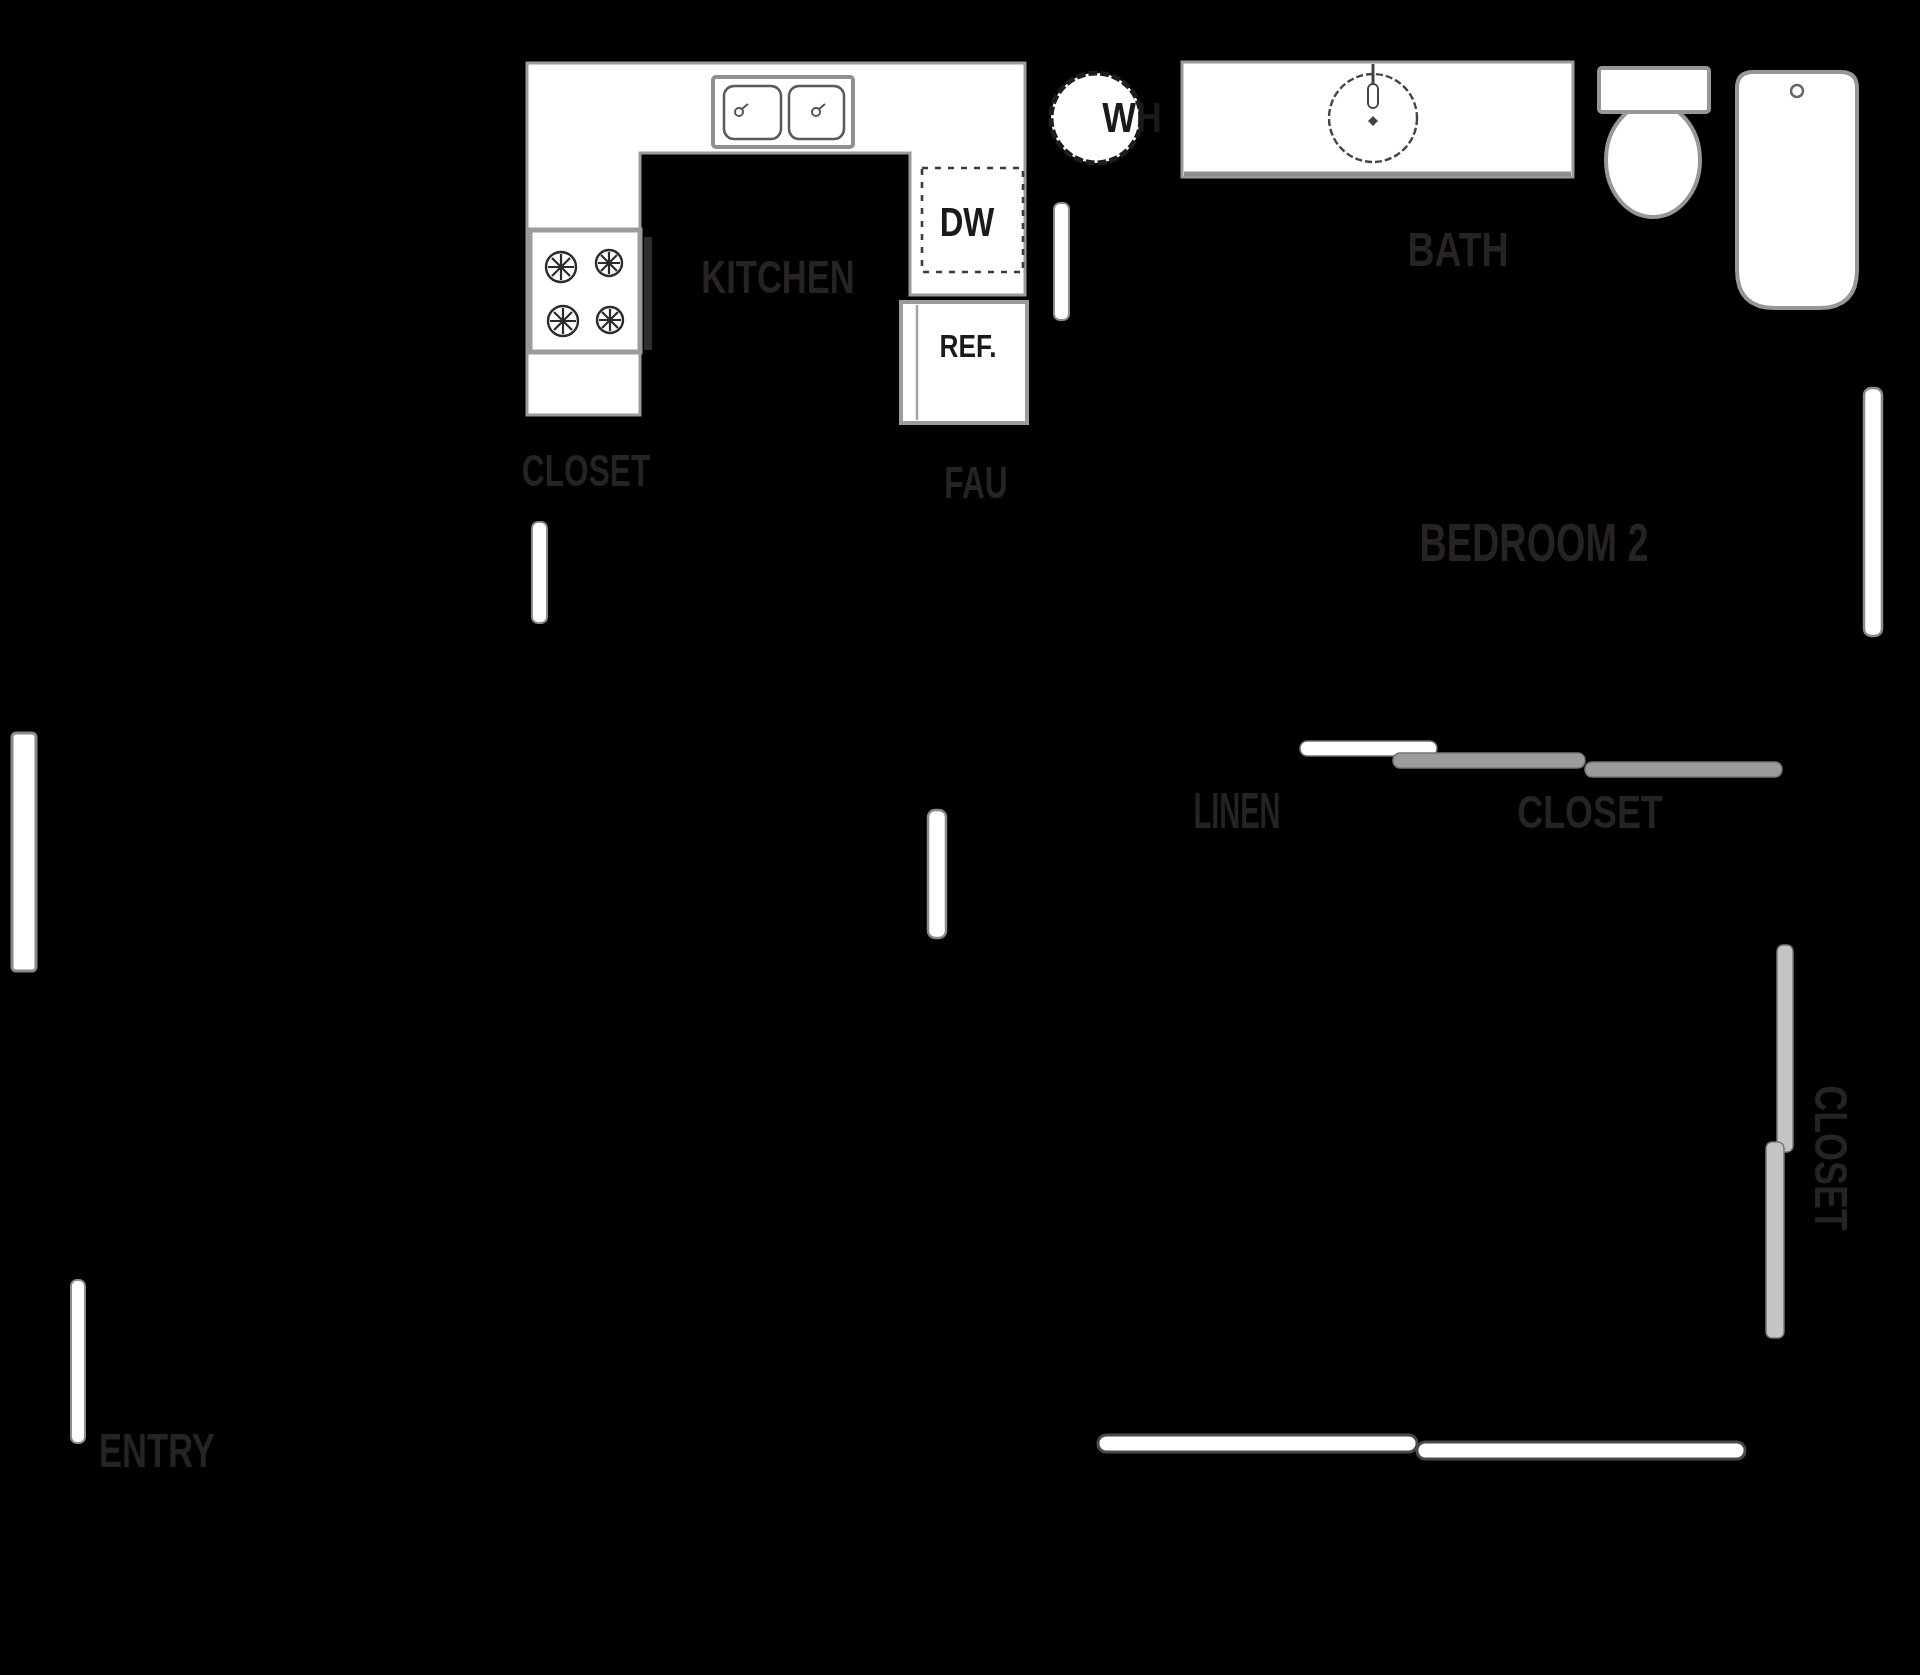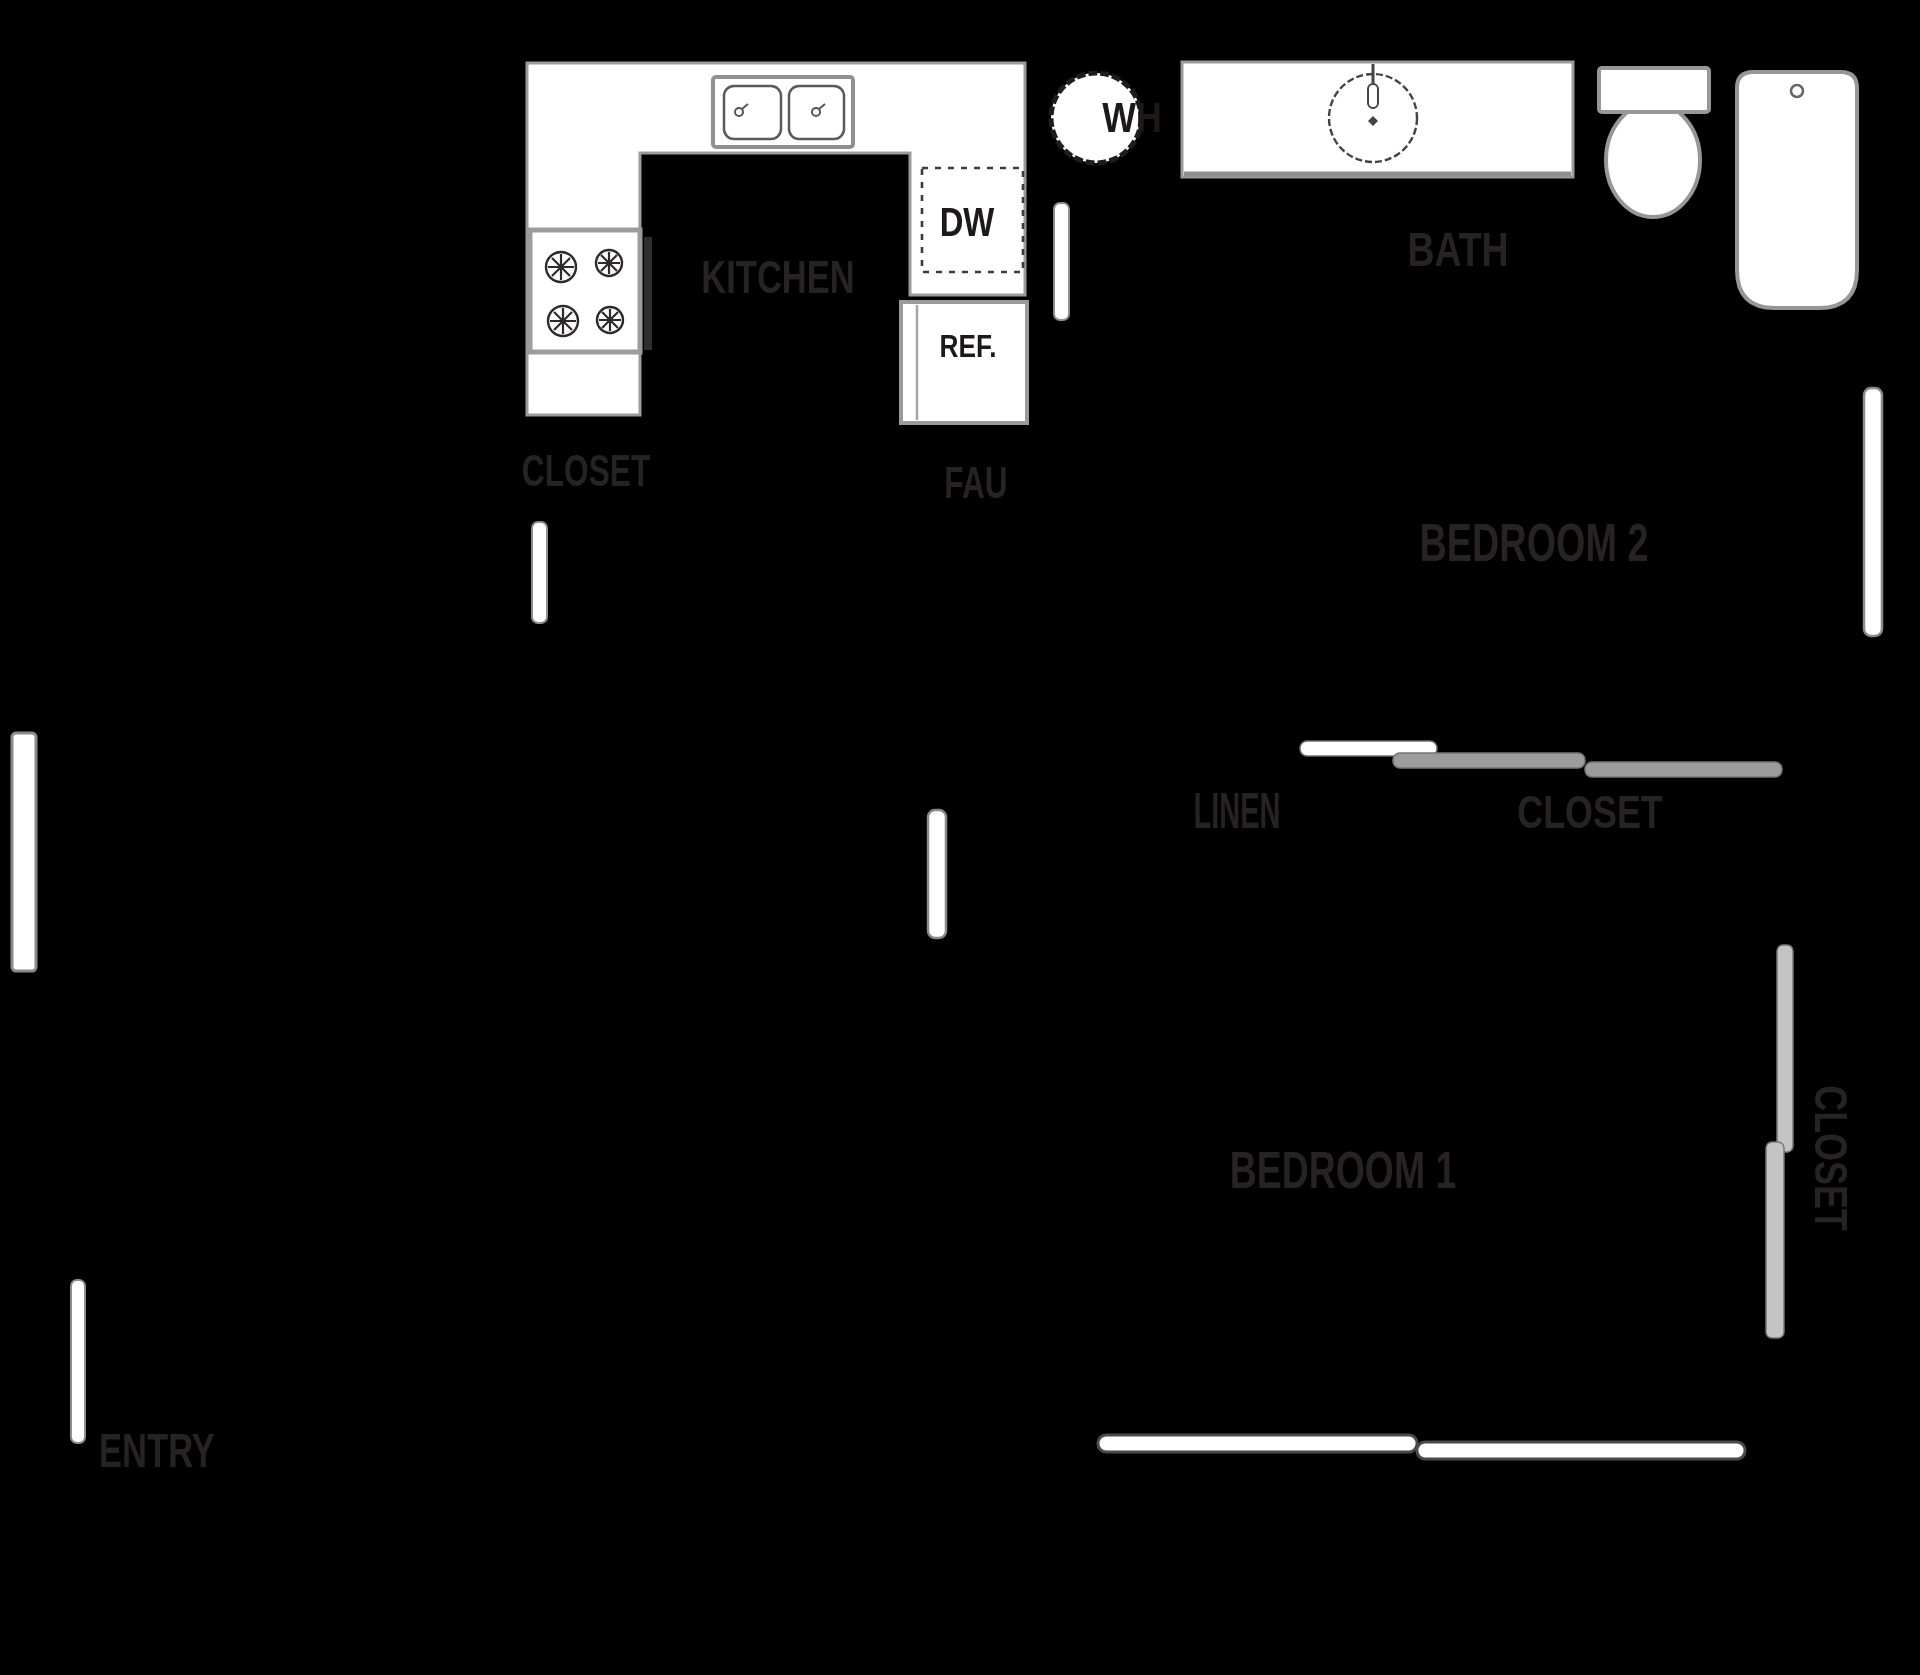--- a/index.html
+++ b/index.html
@@ -140,23 +140,20 @@
 
   <div class="label" style="left:1237px;top:811px;font-size:50px;">
     <span class="tx" style="transform:scaleX(0.58);">LINEN</span>
   </div>
 
   <div class="label" style="left:1590px;top:812px;font-size:46px;">
     <span class="tx" style="transform:scaleX(0.78);">CLOSET</span>
   </div>
 
 
-  <div class="label" style="left:1343px;top:1170px;font-size:52px;">
-    <span class="tx" style="transform:scaleX(0.72);">BEDROOM 1</span>
-  </div>
 
   <div class="label vertical" style="left:1831px;top:1158px;font-size:46px;">
     <span class="tx" style="transform:scaleX(0.78);">CLOSET</span>
   </div>
 
   <div class="label" style="left:157px;top:1450px;font-size:48px;">
     <span class="tx" style="transform:scaleX(0.72);">ENTRY</span>
   </div>
 
 

